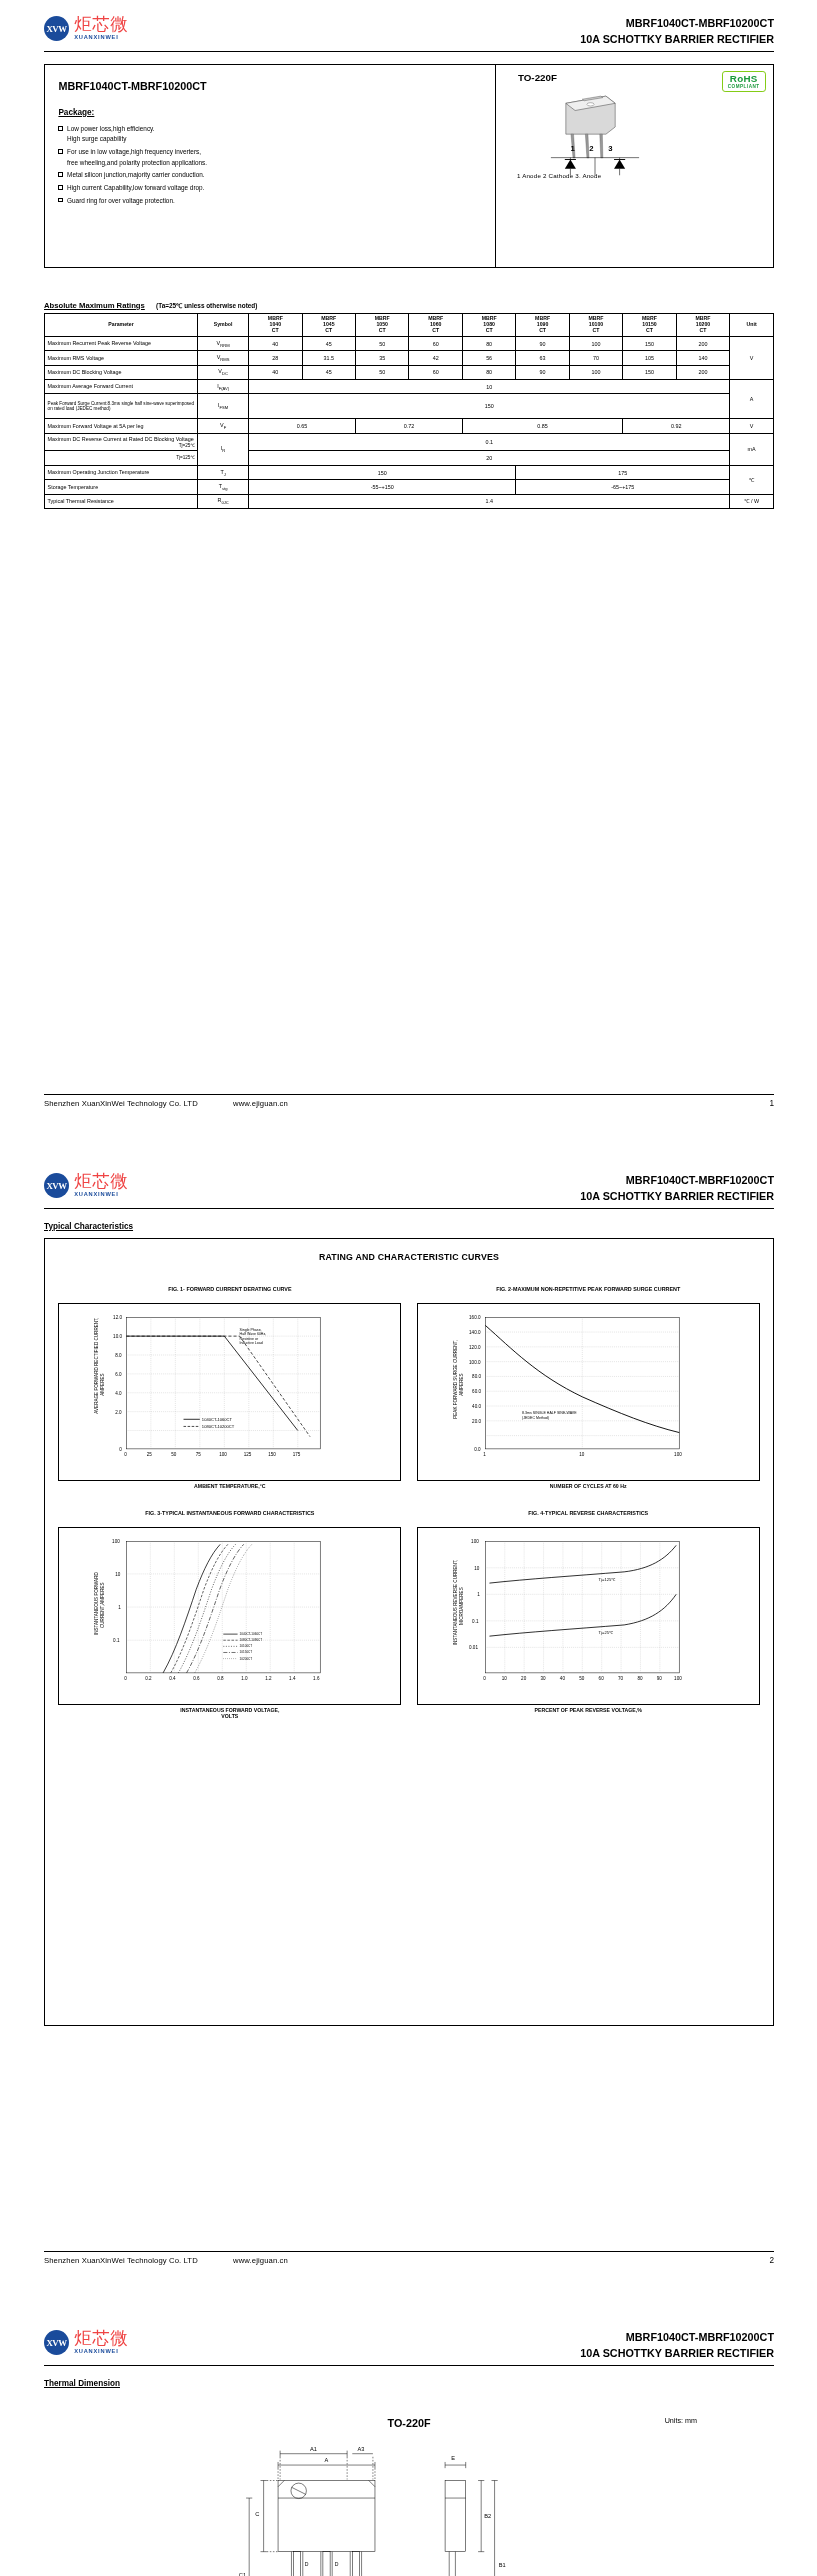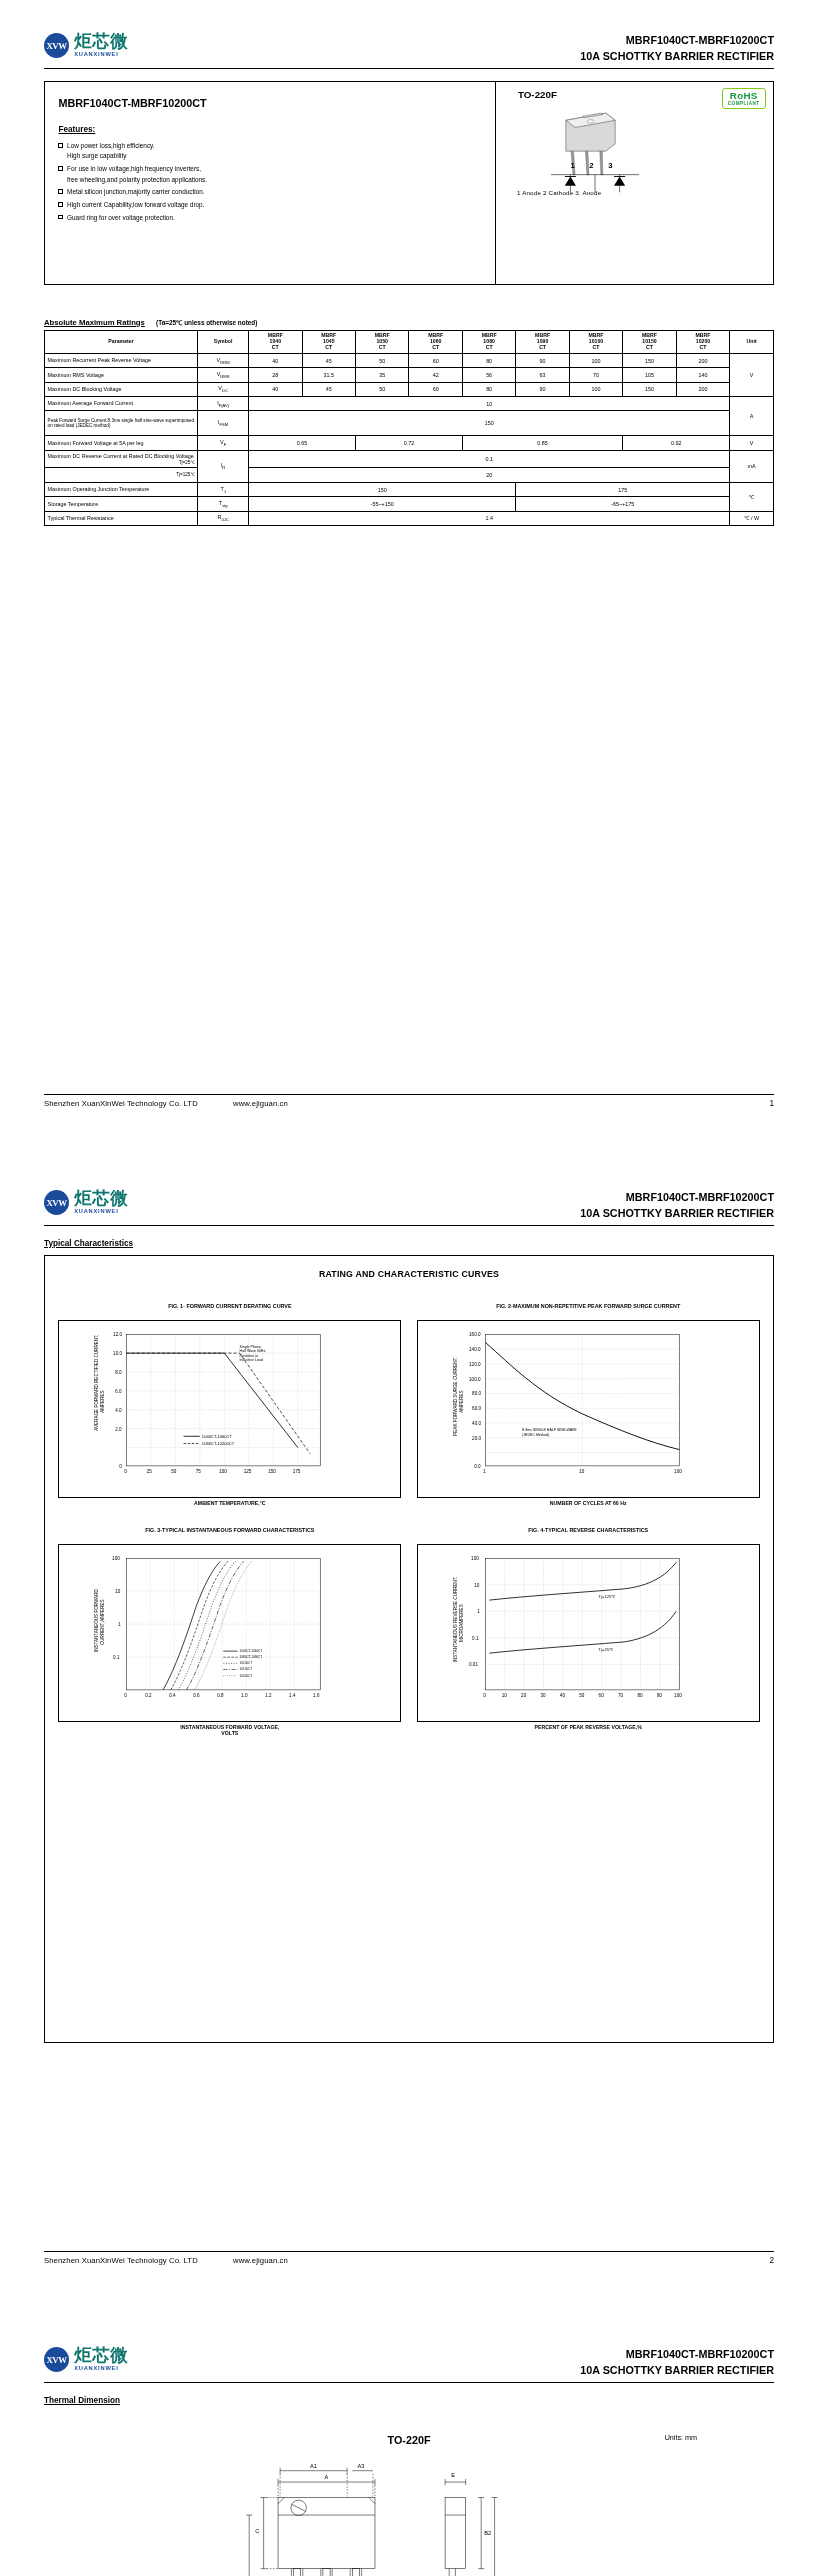--- a/index.html
+++ b/index.html
@@ -19,33 +19,33 @@
   }
   .page-1 { height: 1157px; }
   .page-2 { height: 1157px; }
   .page-3 { height: 1157px; }
 
   
   .doc-header {
     display: flex;
     align-items: flex-start;
     justify-content: space-between;
-    padding-top: 33px;
+    padding-top: 16px;
   }
   .logo-wrap { display: flex; align-items: center; gap: 5.2px; }
   .logo-badge {
     width: 25px; height: 25px; border-radius: 50%;
     background: #1a4b9b; color: #fff;
     display: flex; align-items: center; justify-content: center;
     font-size: 8.8px; font-weight: bold; letter-spacing: -0.5px;
     font-family: "Liberation Serif", serif;
   }
   .logo-text-block { line-height: 1; }
   .logo-cn {
-    font-size: 17.5px; font-weight: bold; color: #0f766e;
+    font-size: 17.5px; font-weight: normal; color: #ef4444;
     font-family: "DejaVu Sans", sans-serif; letter-spacing: 0.5px;
   }
   .logo-en {
     font-size: 5.7px; color: #1a4b9b; letter-spacing: 0.8px;
     margin-top: 1.5px; font-weight: bold;
   }
   .header-title { text-align: right; line-height: 1.45; }
   .header-title .l1 { font-size: 10.8px; font-weight: bold; }
   .header-title .l2 { font-size: 10.8px; font-weight: bold; }
   .header-rule {
@@ -170,21 +170,21 @@
     <div class="header-title">
       <div class="l1">MBRF1040CT-MBRF10200CT</div>
       <div class="l2">10A SCHOTTKY BARRIER RECTIFIER</div>
     </div>
   </div>
   <div class="header-rule"></div>
 
   <div class="top-box">
     <div class="top-left">
       <div class="pn-title">MBRF1040CT-MBRF10200CT</div>
-      <div class="features-label">Features:</div>
+      <div class="features-label">Package:</div>
       <div class="feat-list">
         <div class="feat-item">
           <span class="chk"></span>
           <span>
             <span>Low power loss,high efficiency.</span><br>
             <span>High surge capability</span>
           </span>
         </div>
         <div class="feat-item">
           <span class="chk"></span>

